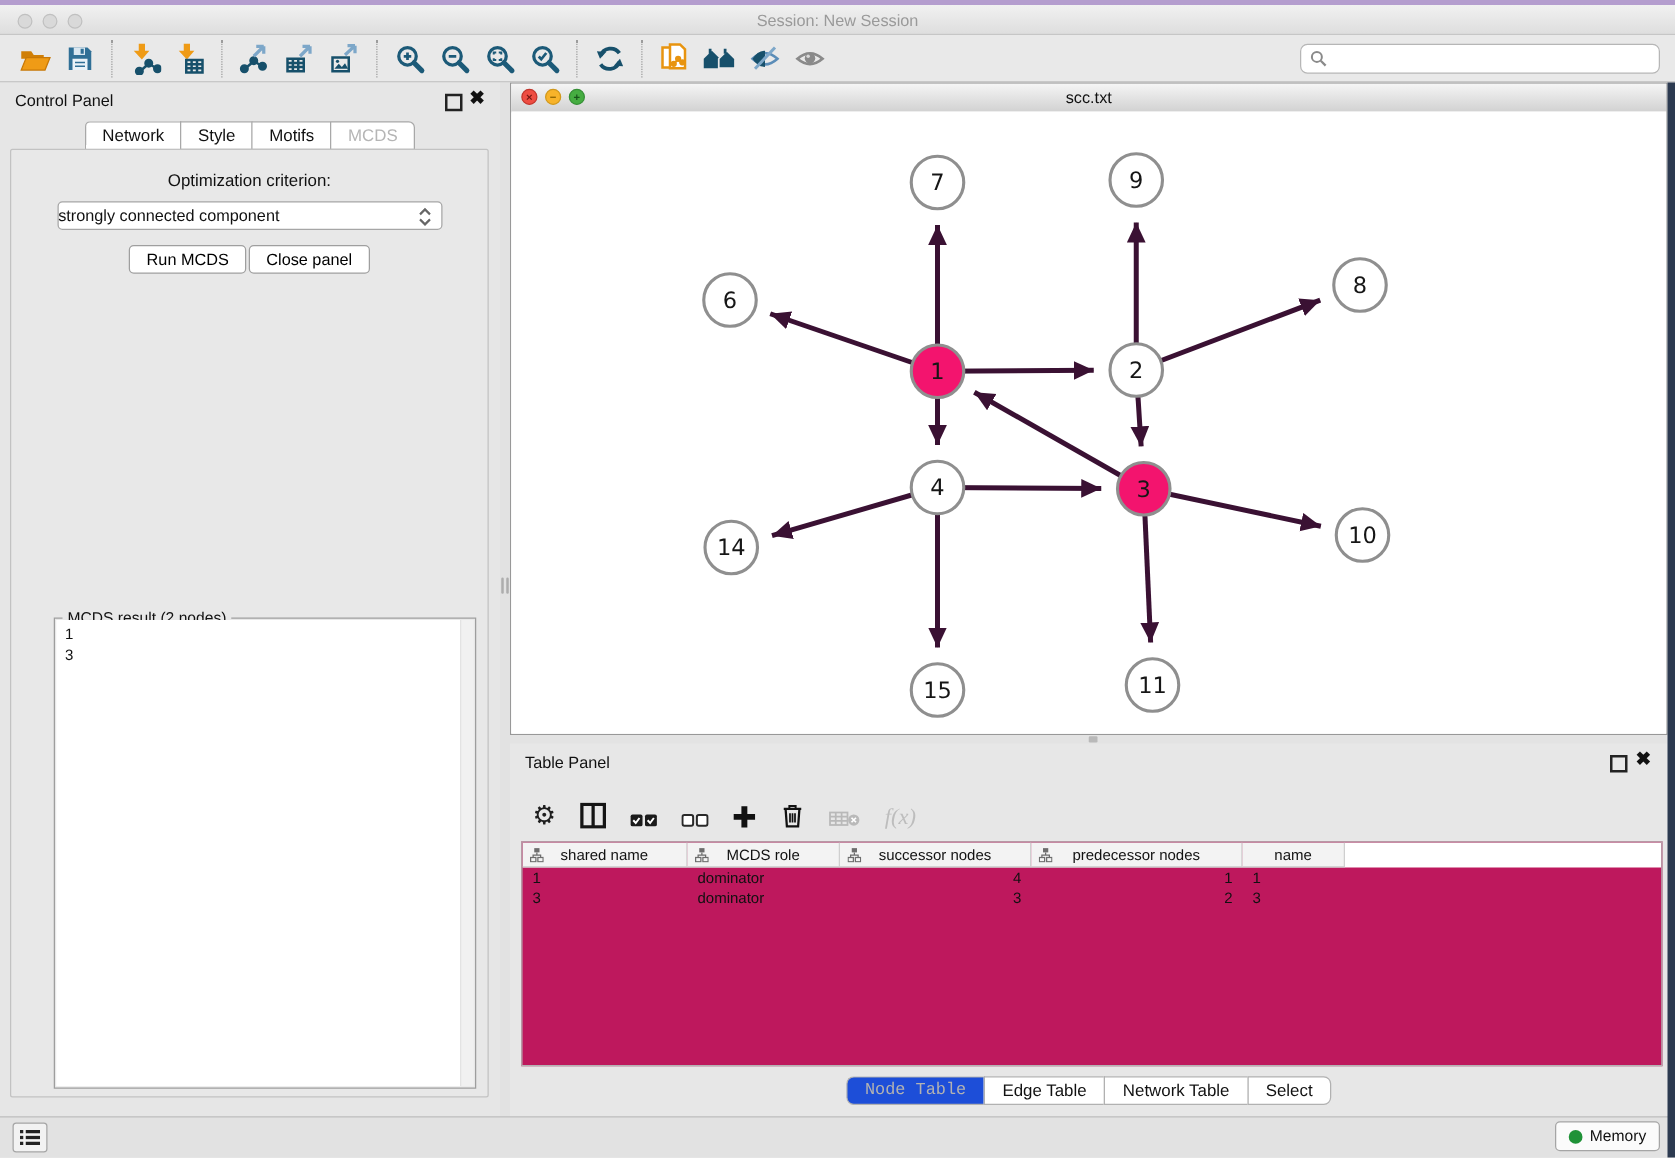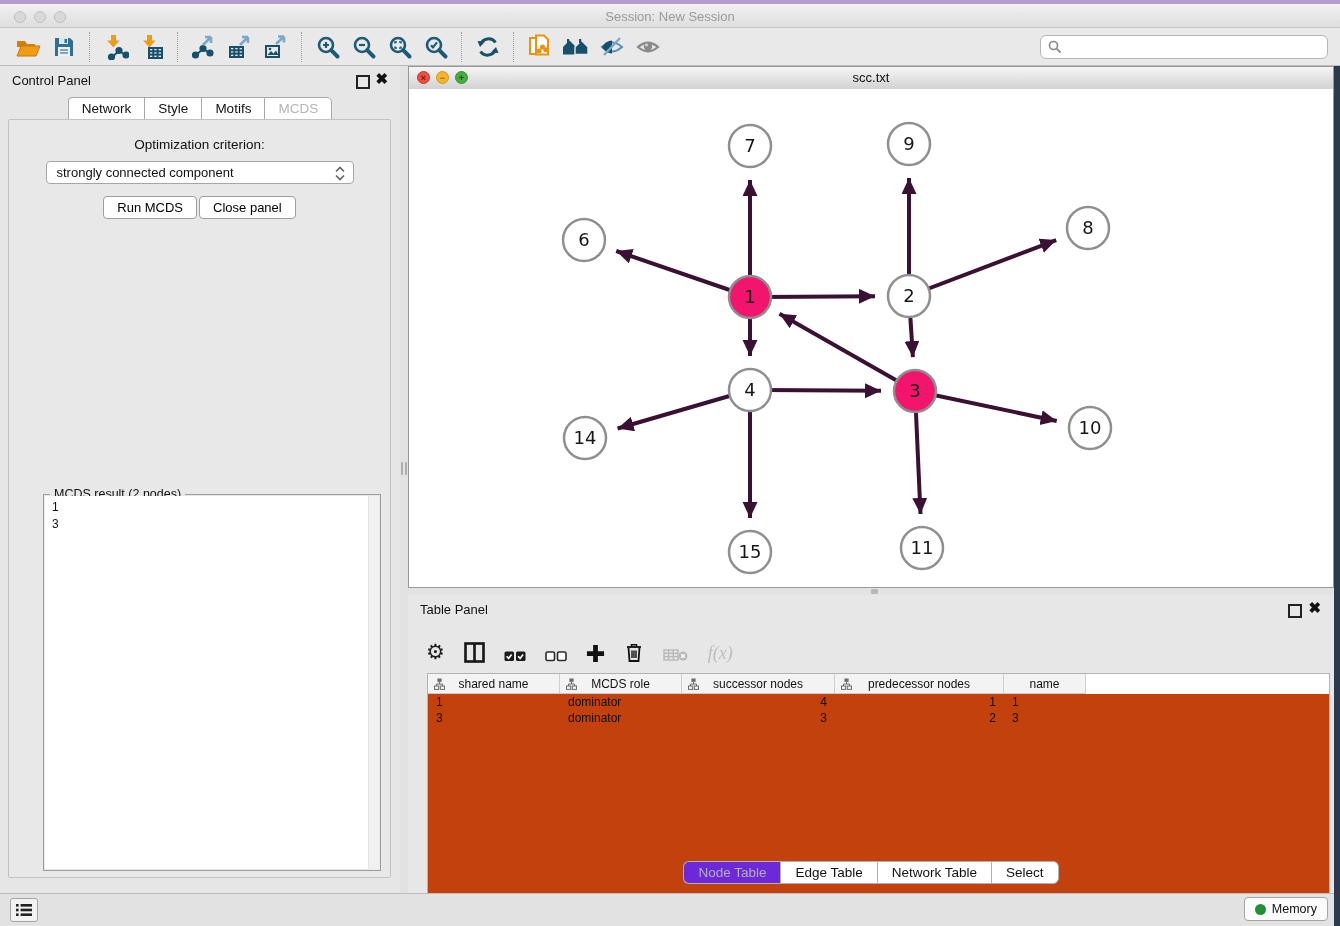--- a/index.html
+++ b/index.html
@@ -31,21 +31,21 @@
   .close-btn{position:absolute;top:5px;font-size:15px;font-weight:bold;color:#111;line-height:16px;}
   .cp-tabs{position:absolute;top:31px;left:0;right:0;display:flex;justify-content:center;}
   .cp-tab{background:#fff;border:1px solid #a8a8a8;border-right:none;padding:3px 13px;font-size:13.5px;}
   .cp-tab.first{border-radius:4px 0 0 0;}
   .cp-tab.last{border-right:1px solid #a8a8a8;border-radius:0 5px 0 0;}
   .cp-tab.active{color:#b5b5b5;}
   .cp-content{position:absolute;left:8px;top:53px;width:383px;height:759px;box-sizing:border-box;
               border:1px solid #c2c2c2;border-radius:2px;background:#e8e8e8;}
   .opt-label{text-align:center;margin-top:17px;font-size:13.5px;}
   .cp-select{position:relative;margin:9px auto 0;width:308px;height:23px;background:#fff;border:1px solid #a6a6a6;
-             border-radius:4px;font-size:13px;line-height:21px;padding-left:10px;box-sizing:border-box;}
+             border-radius:4px;font-size:13px;line-height:21px;box-sizing:border-box;}
   .cp-select .chevrons{position:absolute;right:6px;top:3px;}
   .cp-buttons{display:flex;justify-content:center;gap:2px;margin-top:12px;}
   .cp-btn{background:#fff;border:1px solid #9f9f9f;border-radius:4px;font-size:13px;padding:3px 13px;
           font-family:"Liberation Sans",sans-serif;}
   .result-group{position:absolute;left:6px;right:9px;top:374px;bottom:6px;border:1px solid #9e9e9e;margin-left:28px;}
   .result-label{position:absolute;top:-8px;left:6px;background:#e8e8e8;padding:0 4px;font-size:12.5px;}
   .result-list{position:absolute;left:1px;right:11px;top:1px;bottom:1px;background:#fff;padding:3px 0 0 7px;
                font-size:12px;line-height:17px;}
   .result-scroll{position:absolute;right:1px;top:1px;bottom:1px;width:10px;background:#f1f1f1;border-left:1px solid #e3e3e3;}
 
@@ -66,35 +66,35 @@
   .mac-yellow{left:27px;background:#f7b32a;border:1px solid #d0981c;color:#8a6200;}
   .mac-green{left:46px;background:#46ad41;border:1px solid #368f36;color:#17551a;}
   .nw-canvas{position:absolute;left:0;top:22px;right:0;bottom:0;background:#fff;}
 
   
   .table-panel{position:absolute;left:408px;top:595px;width:926px;height:298px;background:#e7e7e7;}
   .tp-toolbar{position:absolute;left:18px;top:36px;height:32px;display:flex;align-items:flex-end;gap:19px;}
   .tp-ico{display:flex;align-items:flex-end;}
   .gear-glyph{font-family:"DejaVu Sans",sans-serif;font-size:21px;line-height:22px;color:#1e1e1e;}
   .fx{font-family:"Liberation Serif",serif;font-style:italic;font-size:18px;color:#bdbdbd;line-height:20px;}
-  .tp-table{position:absolute;left:19px;right:4px;top:78px;height:221px;background:#c2410c;
+  .tp-table{position:absolute;left:9px;right:4px;top:78px;height:180px;background:#be185d;
             border:1px solid #b3b3b3;box-sizing:border-box;overflow:hidden;}
   .th-row,.td-row{display:grid;grid-template-columns:132px 122px 153px 169px 82px 1fr;}
   .th{background:#f3f3f3;border-right:1px solid #cfcfcf;border-bottom:1px solid #c9c9c9;font-size:12px;height:19px;
       display:flex;align-items:center;justify-content:center;position:relative;}
   .th .tree-ico{position:absolute;left:6px;top:4px;}
   .th-filler{background:#fff;height:19px;border-bottom:1px solid transparent;}
   .td-row{height:16px;font-size:12px;line-height:16px;}
   .td{padding:0 8px;white-space:nowrap;overflow:hidden;}
   .td.num{text-align:right;}
   .tp-tabs{position:absolute;left:0;right:0;bottom:9px;display:flex;justify-content:center;}
   .seg{background:#fff;border:1px solid #b1b1b1;border-right:none;padding:3px 14px;font-size:13.5px;}
   .seg.first{border-radius:6px 0 0 6px;}
   .seg.last{border-right:1px solid #b1b1b1;border-radius:0 6px 6px 0;}
-  .seg.active{background:#6d28d9;color:#b2b2b2;}
+  .seg.active{background:#1d4ed8;color:#b2b2b2;font-family:Liberation Mono, monospace;}
 
   
   .statusbar{position:absolute;left:0;top:893px;width:1340px;height:33px;box-sizing:border-box;
              background:#e2e2e2;border-top:1px solid #bdbdbd;}
   .list-btn{position:absolute;left:10px;top:4px;width:28px;height:24px;background:#f2f2f2;border:1px solid #a5a5a5;
             border-radius:3px;display:flex;align-items:center;justify-content:center;box-sizing:border-box;}
   .memory-btn{position:absolute;right:12px;top:3px;height:24px;background:#fbfbfb;border:1px solid #a5a5a5;
               border-radius:4px;display:flex;align-items:center;gap:6px;padding:4px 10px;font-size:12.5px;box-sizing:border-box;}
   .mem-dot{width:11px;height:11px;border-radius:50%;background:#1f9237;}
 

